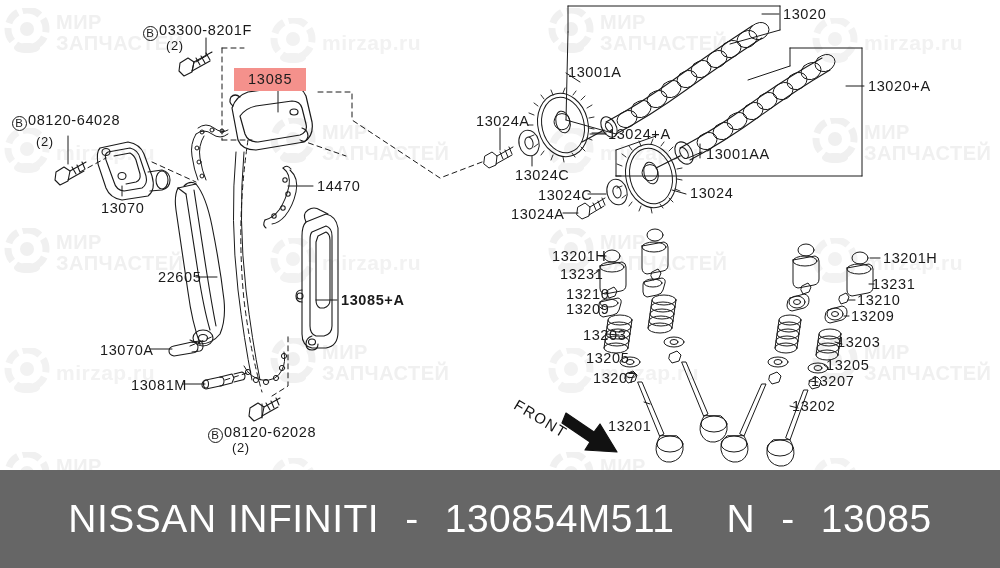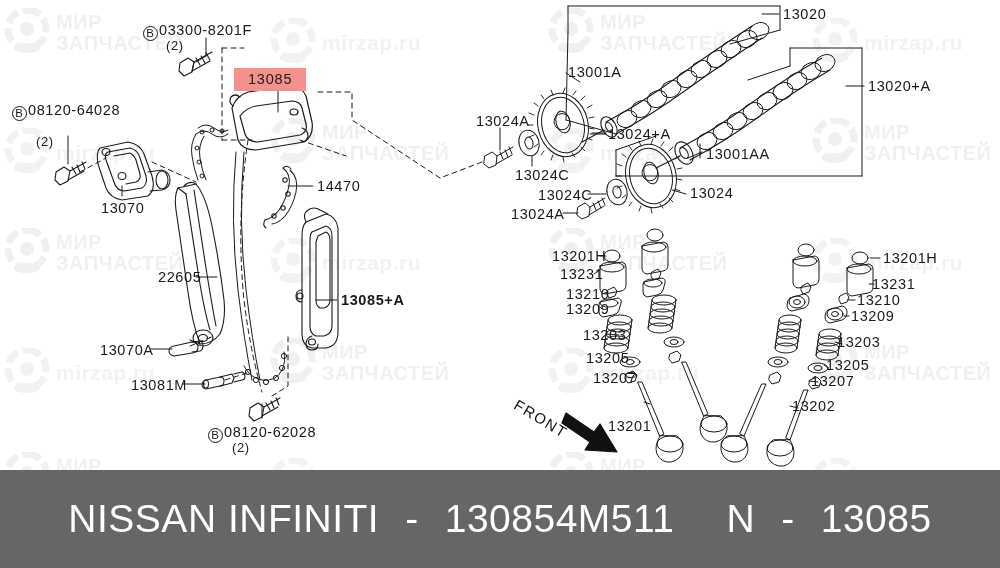--- a/index.html
+++ b/index.html
@@ -714,21 +714,21 @@
       </g>
 
     </g>
   </svg>
 
   <div class="lbl" style="left:143px; top:22px;">
     <span class="bcirc">B</span><span>03300-8201F</span>
   </div>
   <div class="qty" style="left:166px; top:38px;">(2)</div>
 
-  <div class="lbl" style="left:12px; top:102px;">
+  <div class="lbl" style="left:12px; top:112px;">
     <span class="bcirc">B</span><span>08120-64028</span>
   </div>
   <div class="qty" style="left:36px; top:134px;">(2)</div>
 
   <div class="lbl" style="left:208px; top:424px;">
     <span class="bcirc">B</span><span>08120-62028</span>
   </div>
   <div class="qty" style="left:232px; top:440px;">(2)</div>
 
   <div class="lbl-hi" style="left:234px; top:68px;">13085</div>

